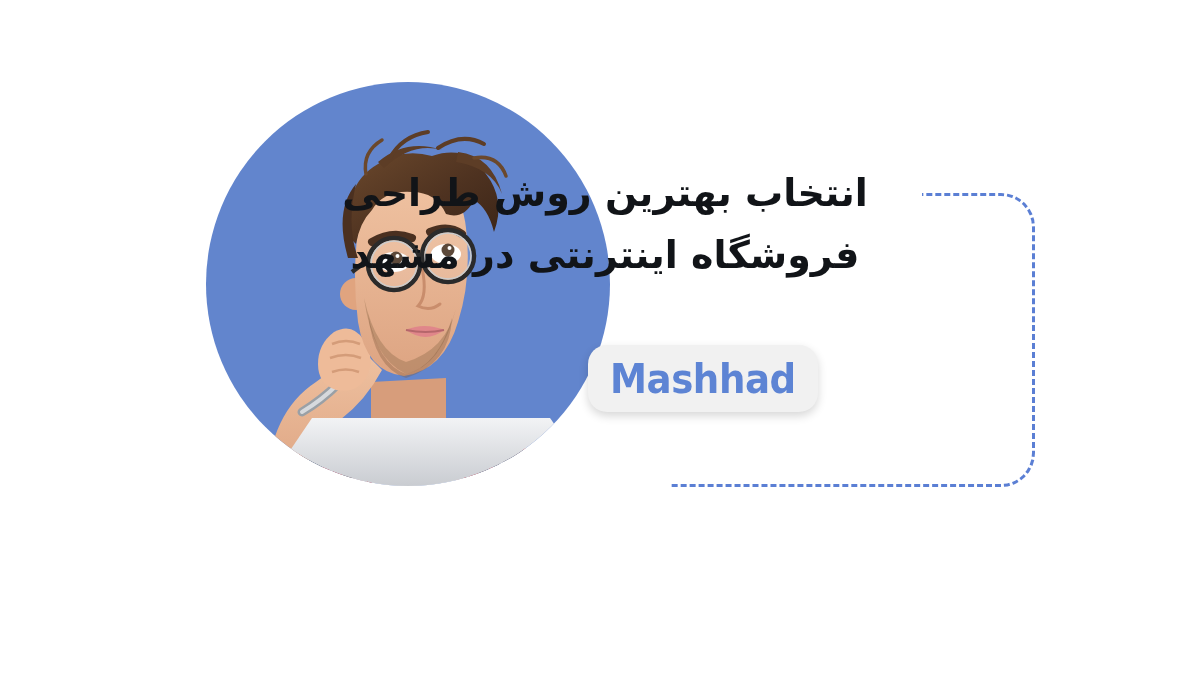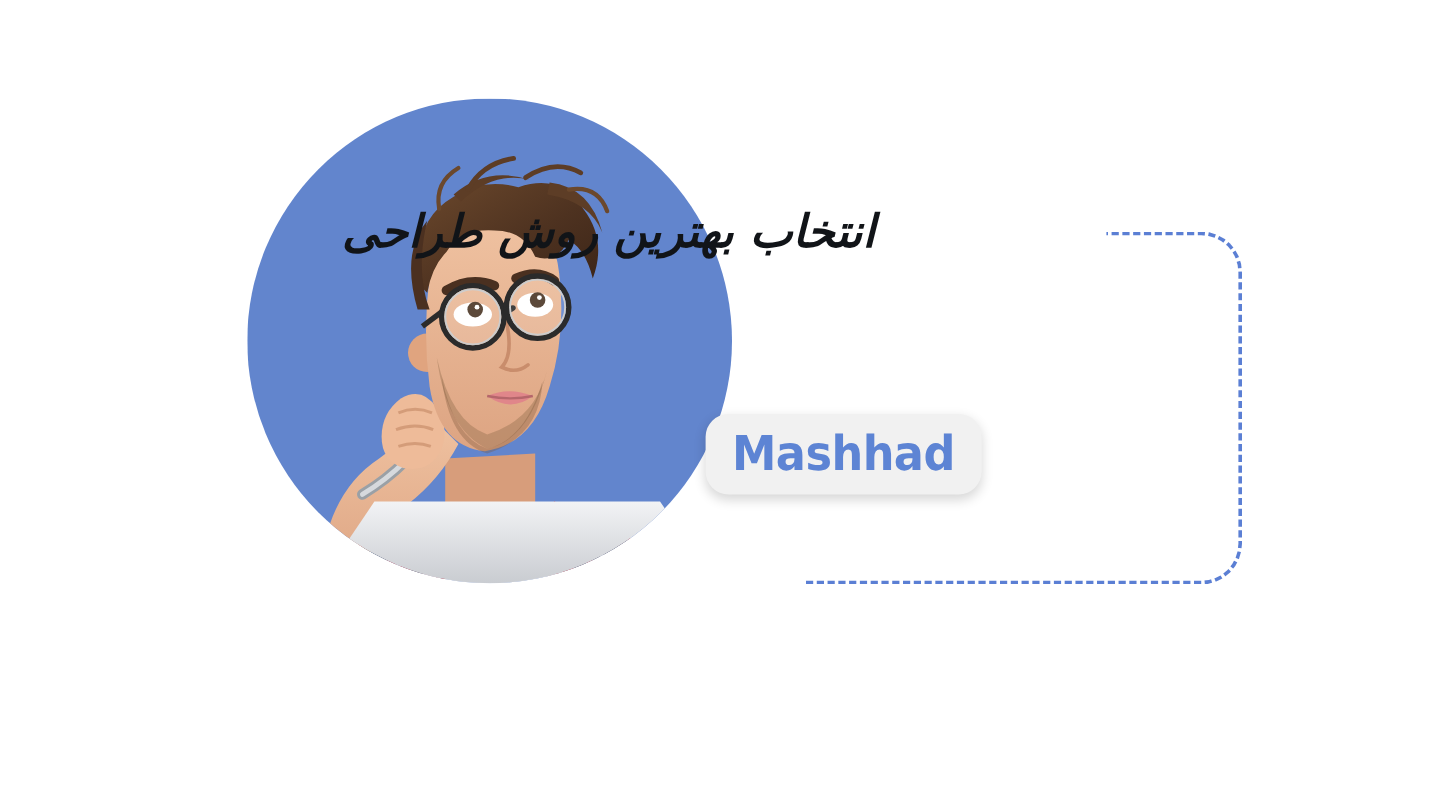--- a/index.html
+++ b/index.html
@@ -54,29 +54,28 @@
     overflow: hidden;
   }
   .photo-clip svg { display: block; }
 
   
   .headline {
     position: absolute;
     right: 275px;
     top: 163px;
     width: 640px;
-    text-align: left;
+    text-align: center;
     direction: rtl;
     color: #111418;
     font-weight: 700;
     font-size: 38px;
     line-height: 1.62;
     letter-spacing: -0.2px;
     white-space: nowrap;
-    font-style: italic;
   }
   .headline .hl-line { display: block; }
 
   
   .badge {
     position: absolute;
     left: 588px;
     top: 345px;
     width: 230px;
     height: 67px;
@@ -213,19 +212,20 @@
       <g clip-path="url(#circClip)">
         <path d="M56 404 Q202 404 352 404 L352 404 Z" fill="#cfd3d8"></path>
       </g>
     </svg>
   </div>
 
   <div style="position:absolute;left:206px;top:82px;width:404px;height:404px;border-radius:50%;pointer-events:none;box-shadow:inset 0 0 0 0 transparent;"></div>
 
   <div class="headline">
     <span class="hl-line">انتخاب بهترین روش طراحی</span>
+    <span class="hl-line">فروشگاه اینترنتی در مشهد</span>
   </div>
 
   <div class="badge">
     <span class="badge-text">Mashhad</span>
   </div>
 
 </div>
 
 </body></html>

